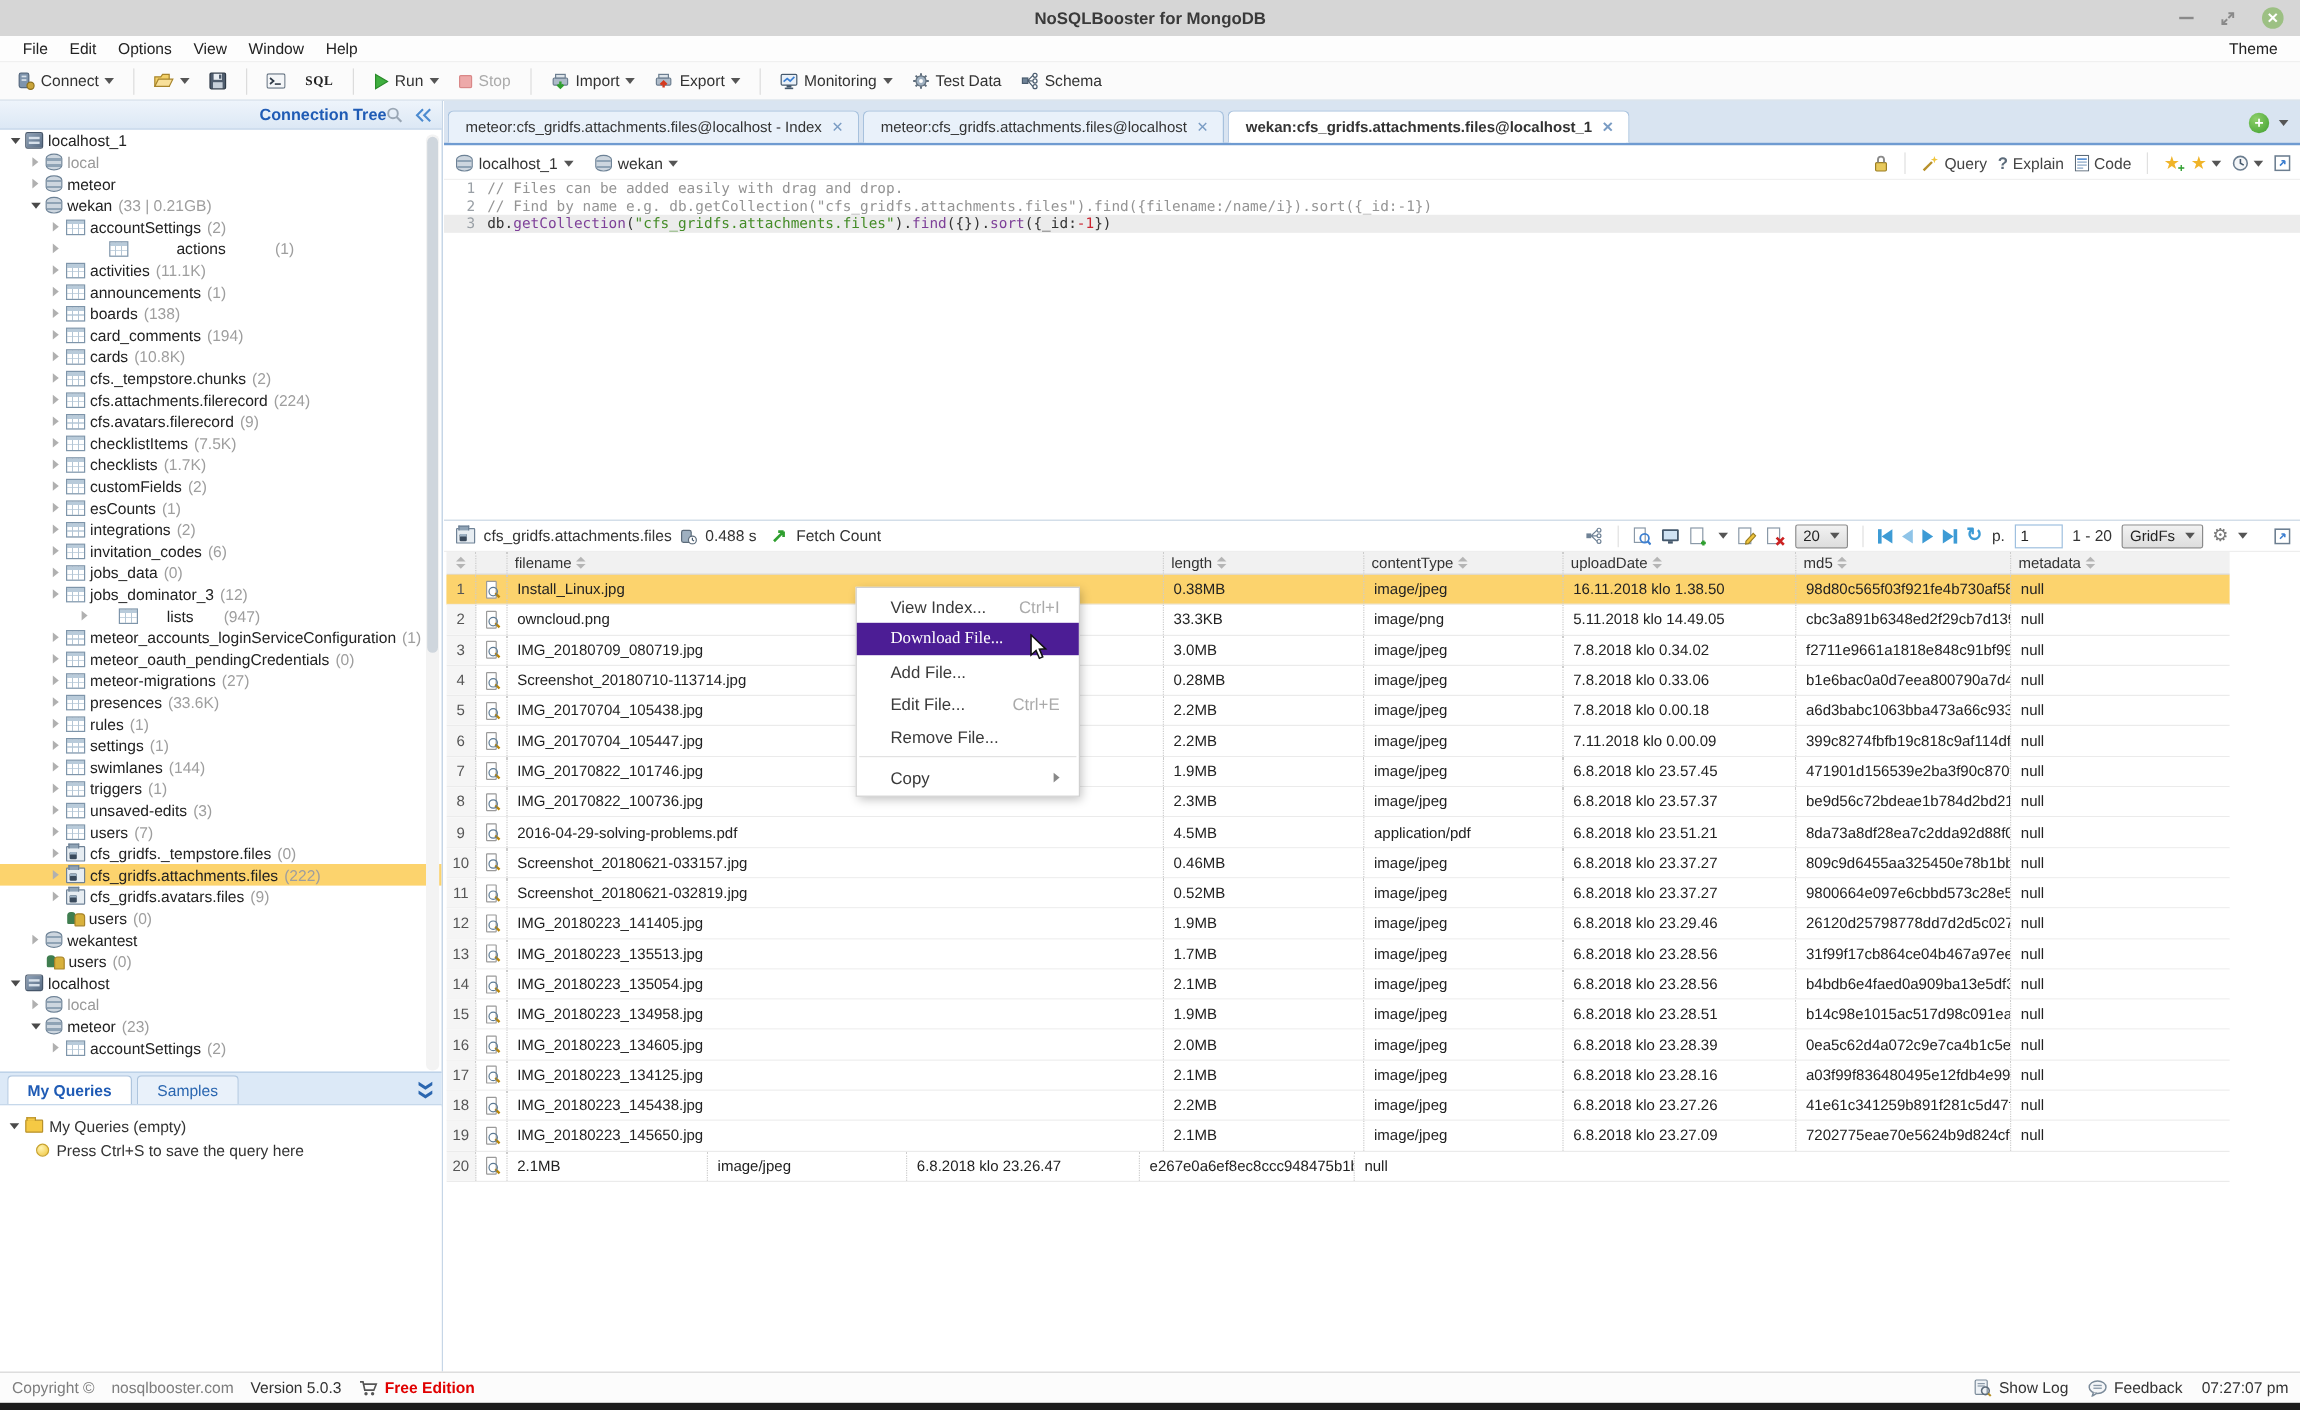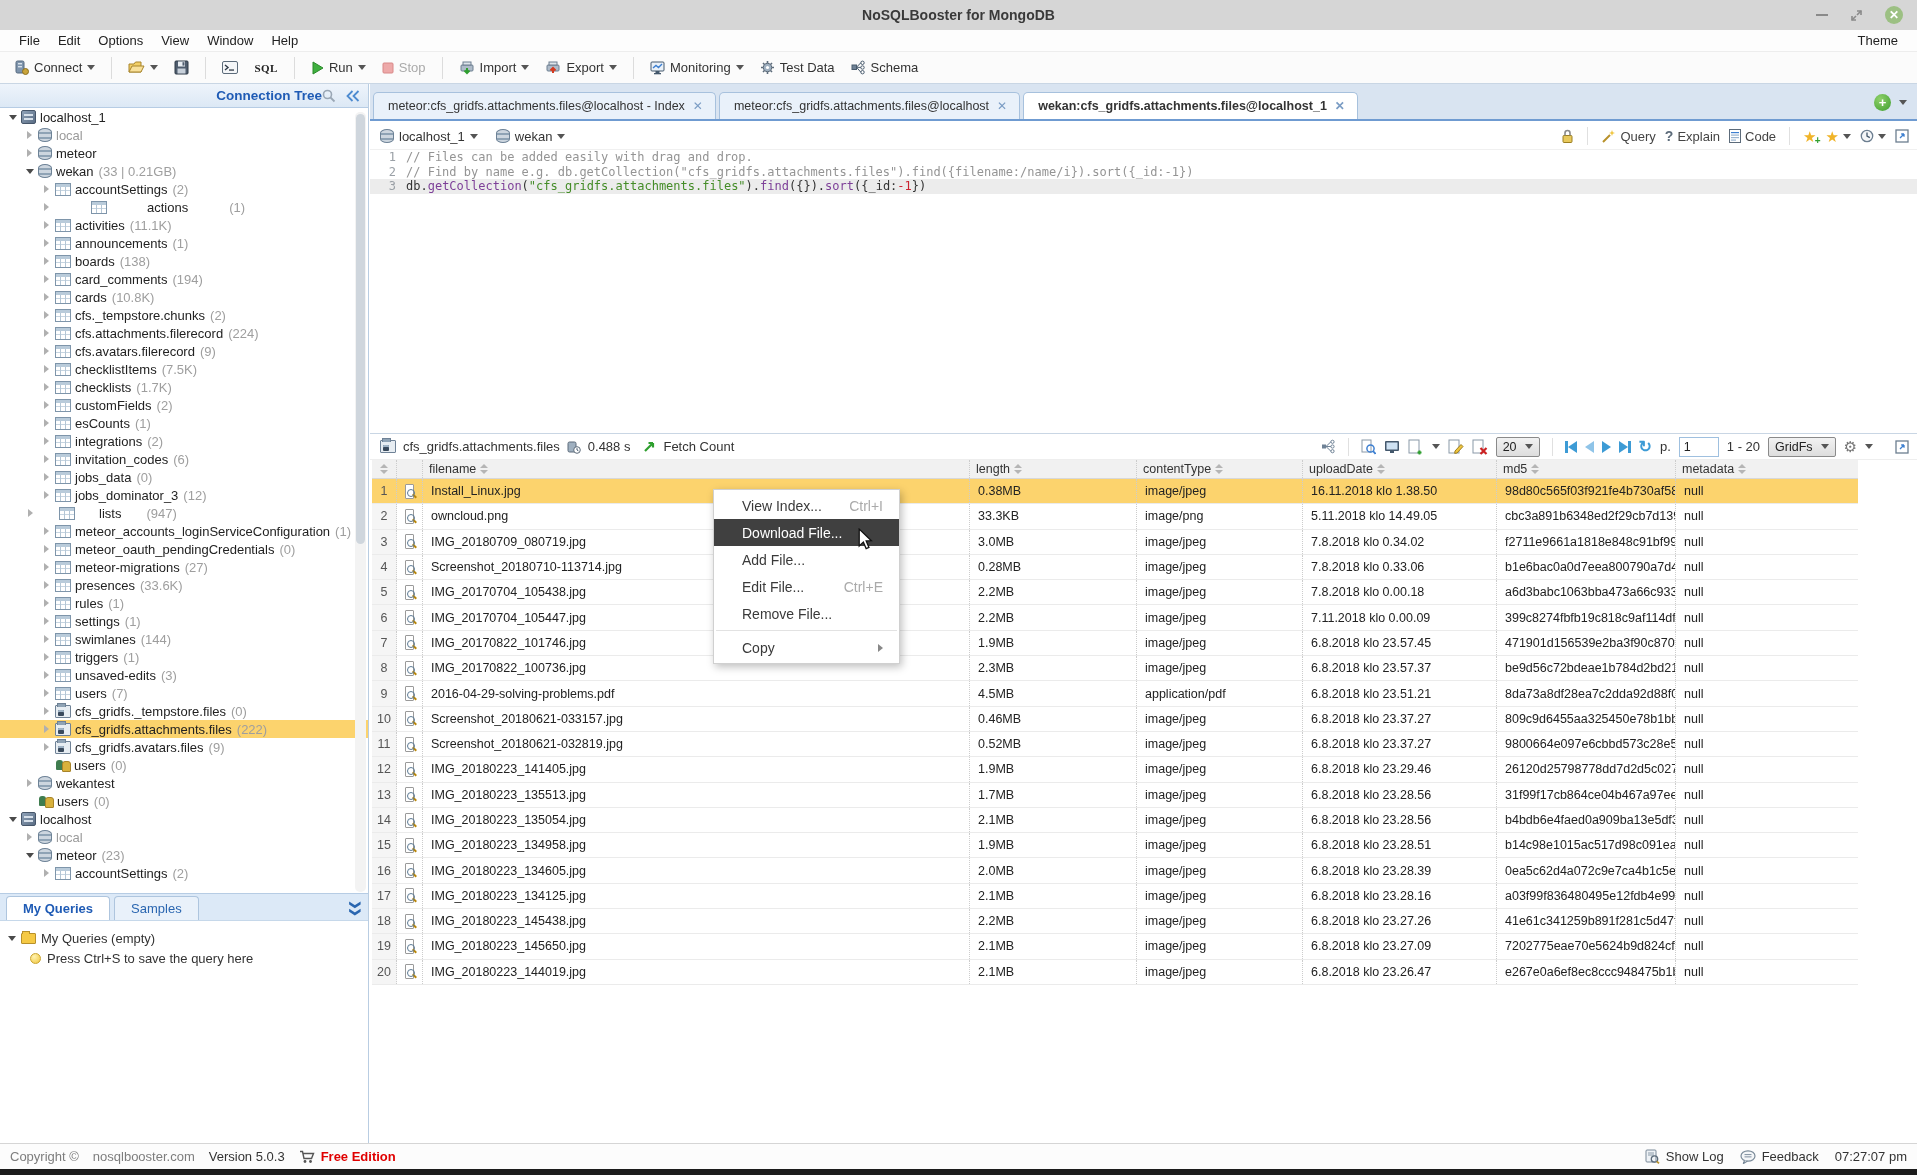--- a/index.html
+++ b/index.html
@@ -139,21 +139,21 @@
   .sort .up { border-bottom:4px solid #b5b5b5; }
   .sort .dn { border-top:4px solid #b5b5b5; }
   .preview-icon { width:13px; height:15px; border:1px solid #9a9a9a; background:#fff; position:relative; border-radius:1px; }
   .preview-icon::after { content:''; position:absolute; width:6px; height:6px; border:1px solid #5c7a94; border-radius:50%; left:1px; top:4px; }
   .preview-icon::before { content:''; position:absolute; width:5px; height:2px; background:#b8860b; transform:rotate(45deg); left:6px; top:10px; }
 
   
   #context-menu { position:absolute; left:713px; top:489px; width:187px; background:#fff; border:1px solid #d0d0d0; box-shadow:2px 3px 8px rgba(0,0,0,0.25); padding:2px 0; z-index:50; }
   .cm-item { height:27px; display:flex; align-items:center; padding:0 16px 0 28px; font-size:14px; color:#3a3a3a; }
   .cm-item .sc { margin-left:auto; color:#aaa; }
-  .cm-item.hl { background:#404040; color:#fff; }
+  .cm-item.hl { background:#4c1d95; color:#fff;font-family:Liberation Serif, serif; }
   .cm-sep { height:1px; background:#e2e2e2; margin:3px 2px; }
   .cm-sub { margin-left:auto; width:0; height:0; border-top:4px solid transparent; border-bottom:4px solid transparent; border-left:5px solid #888; }
 
   
   #statusbar { position:absolute; left:0; top:1143px; width:100%; height:26px; background:#fcfcfc; border-top:1px solid #d5d5d5; display:flex; align-items:center; padding:0 10px; gap:14px; font-size:13px; }
   #statusbar .gray { color:#7d7d7d; }
   #statusbar .ver { color:#333; }
   .free-ed { color:#e00000; font-weight:bold; }
   #statusbar .right { margin-left:auto; display:flex; align-items:center; gap:16px; color:#333; }
   #taskbar-strip { position:absolute; left:0; top:1169px; width:100%; height:6px; background:#1c1c1c; }
@@ -477,21 +477,21 @@
             <span class="tree-count">(0)</span>
           </div>
           <div class="tree-row" style="padding-left: 40px;">
             <span class="tree-arrow">
               <span class="arr-col"></span>
             </span>
             <span class="ti ti-coll"></span>
             <span class="tree-label">jobs_dominator_3</span>
             <span class="tree-count">(12)</span>
           </div>
-          <div class="tree-row" style="padding-left: 24px; gap: 20px;">
+          <div class="tree-row" style="padding-left: 64px; gap: 20px;">
             <span class="tree-arrow">
               <span class="arr-col"></span>
             </span>
             <span class="ti ti-coll"></span>
             <span class="tree-label">lists</span>
             <span class="tree-count">(947)</span>
           </div>
           <div class="tree-row" style="padding-left: 40px;">
             <span class="tree-arrow">
               <span class="arr-col"></span>
@@ -1114,21 +1114,20 @@
               <div class="g-cell c-ctype">image/jpeg</div>
               <div class="g-cell c-udate">6.8.2018 klo 23.27.09</div>
               <div class="g-cell c-md5">7202775eae70e5624b9d824cff6</div>
               <div class="g-cell c-meta">null</div>
             </div>
             <div class="g-row">
               <div class="g-cell c-num">20</div>
               <div class="g-cell c-ico">
                 <span class="preview-icon"></span>
               </div>
-              <div class="g-cell c-filename">IMG_20180223_144019.jpg</div>
               <div class="g-cell c-length">2.1MB</div>
               <div class="g-cell c-ctype">image/jpeg</div>
               <div class="g-cell c-udate">6.8.2018 klo 23.26.47</div>
               <div class="g-cell c-md5">e267e0a6ef8ec8ccc948475b1ba</div>
               <div class="g-cell c-meta">null</div>
             </div>
           </div>
       </div>
     </div>
   </div>

